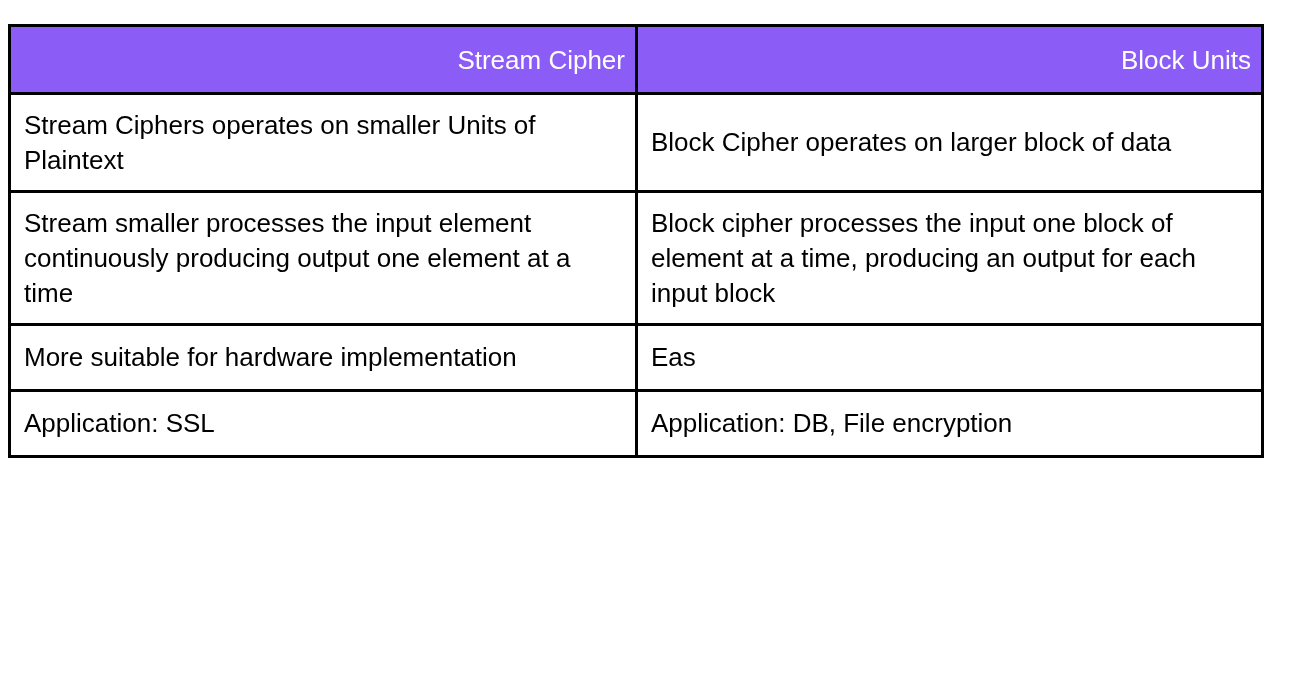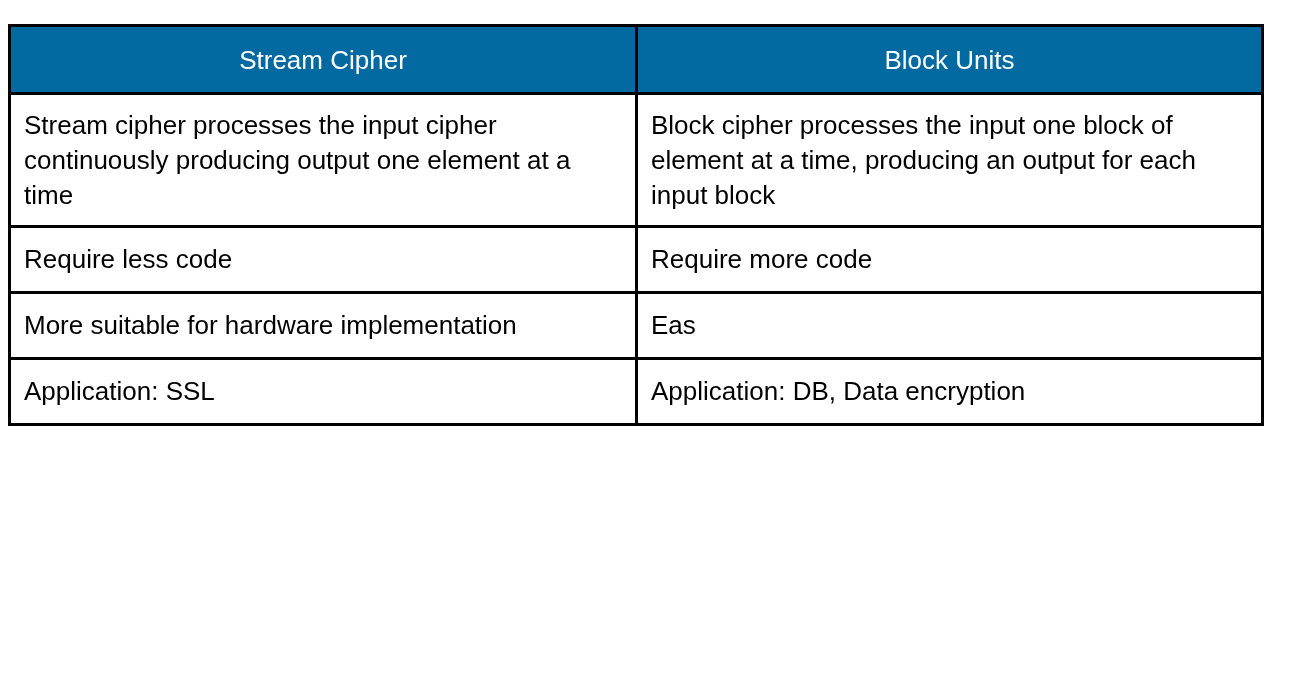--- a/index.html
+++ b/index.html
@@ -33,26 +33,26 @@
   }
   table.cmp col.c1 { width: 627px; }
   table.cmp col.c2 { width: 626px; }
 
   table.cmp th, table.cmp td {
     border: 3px solid #000000;
     vertical-align: middle;
     box-sizing: border-box;
   }
   table.cmp thead th {
-    background: #0369a1;
+    background: #8b5cf6;
     color: #ffffff;
     font-weight: normal;
     font-size: 26px;
     line-height: 30px;
-    text-align: center;
+    text-align: right;
     height: 68px;
     padding: 0 10px;
   }
   table.cmp tbody td {
     background: #ffffff;
     color: #000000;
     font-size: 26px;
     line-height: 35px;
     text-align: left;
     padding: 10px 12px 10px 13px;
@@ -71,32 +71,32 @@
         <col class="c1">
         <col class="c2">
       </colgroup>
       <thead>
         <tr>
           <th>Stream Cipher</th>
           <th>Block Units</th>
         </tr>
       </thead>
       <tbody>
+        <tr class="r-tall">
+          <td>Stream Ciphers operates on smaller Units of Plaintext</td>
+          <td>Block Cipher operates on larger block of data</td>
+        </tr>
         <tr class="r-xtall">
-          <td>Stream cipher processes the input cipher continuously producing output one element at a time</td>
+          <td>Stream smaller processes the input element continuously producing output one element at a time</td>
           <td>Block cipher processes the input one block of element at a time, producing an output for each input block</td>
-        </tr>
-        <tr class="r-short">
-          <td>Require less code</td>
-          <td>Require more code</td>
         </tr>
         <tr class="r-short">
           <td>More suitable for hardware implementation</td>
           <td>Eas</td>
         </tr>
         <tr class="r-short">
           <td>Application: SSL</td>
-          <td>Application: DB, Data encryption</td>
+          <td>Application: DB, File encryption</td>
         </tr>
       </tbody>
     </table>
   </div>
 </div>
 
 </body></html>

